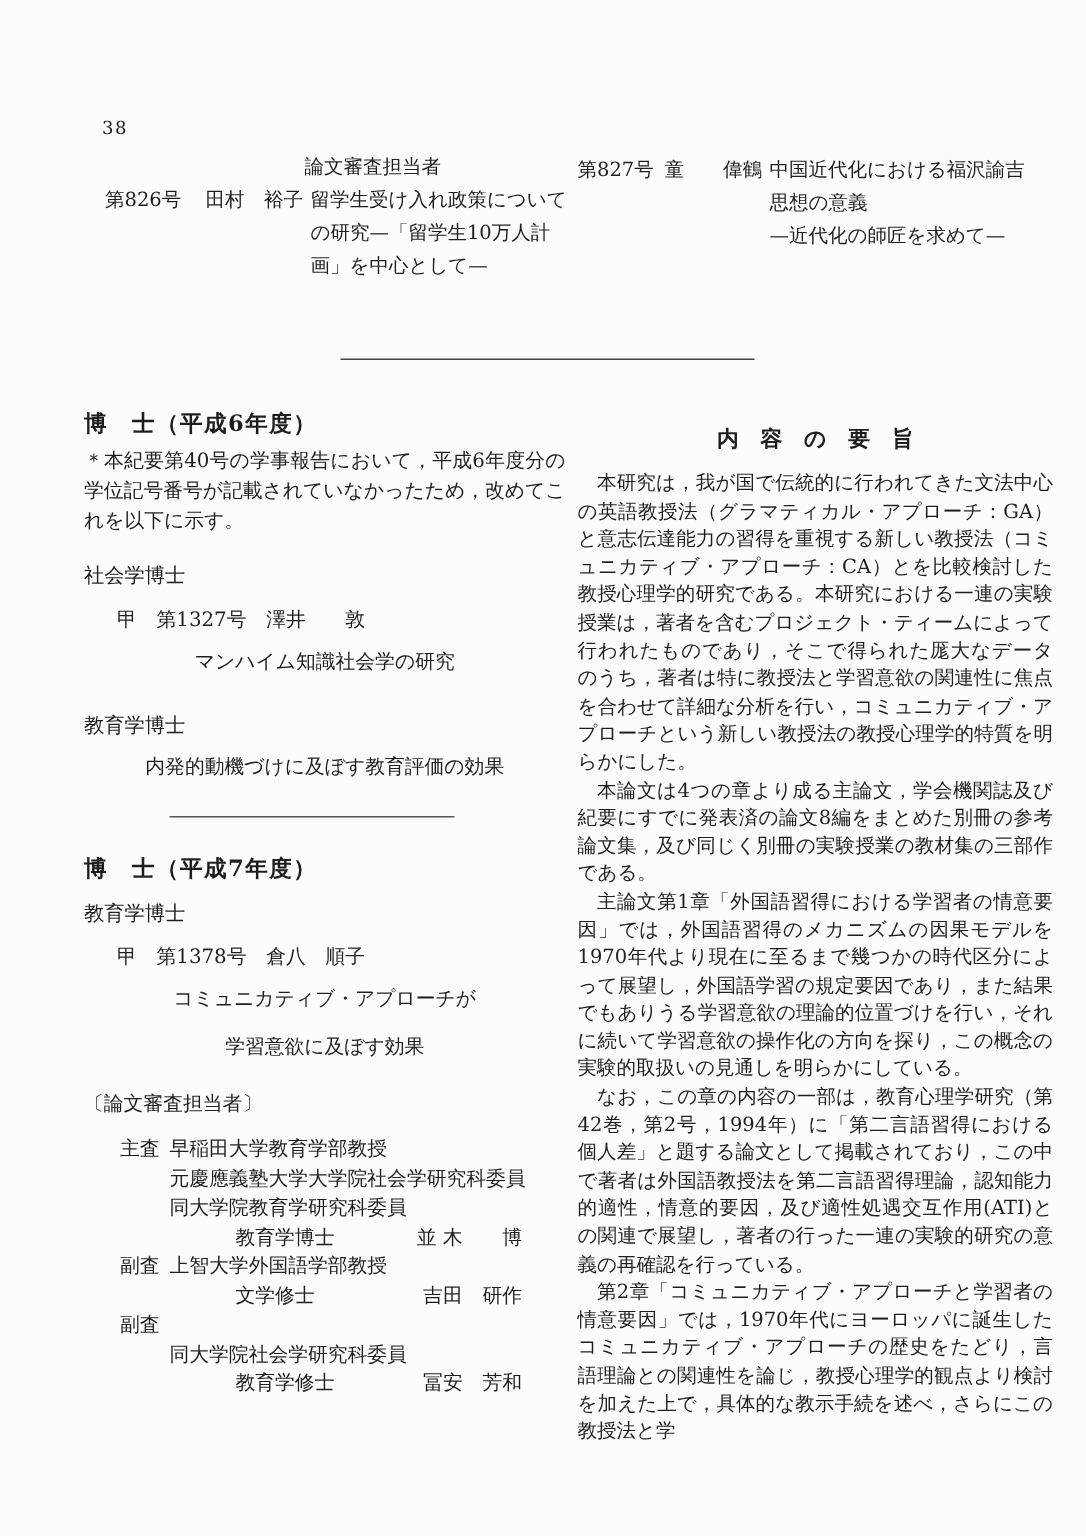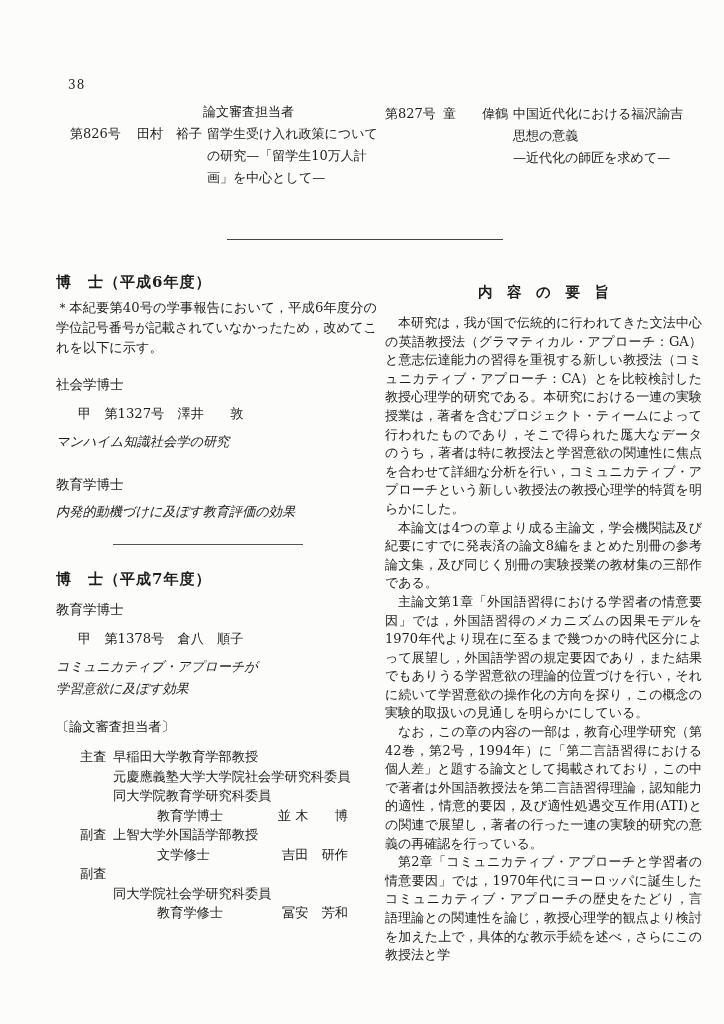--- a/index.html
+++ b/index.html
@@ -23,21 +23,21 @@
   .e-title div{white-space:nowrap;}
 
   .divider1{position:absolute;left:227px;top:239px;width:276px;height:1px;background:#444;}
 
   
   .left-col{position:absolute;left:56px;top:272px;width:321px;font-size:13.2px;line-height:20px;}
   .h-year{font-size:15px;font-weight:bold;letter-spacing:1px;}
   .note{margin-top:6px;text-align:justify;}
   .degree-label{margin-top:16px;font-size:13.5px;}
   .deg-entry{margin-top:10px;padding-left:22px;}
-  .work-title{margin-top:8px;font-style:italic;}
+  .work-title{margin-top:8px;text-align:center;}
   .divider2{margin:22px 0 0 57px;width:190px;height:1px;background:#555;}
   .h-year2{margin-top:24px;}
   .mt10{margin-top:10px;}
   .mt22{margin-top:22px;}
   .committee-heading{margin-top:18px;}
   .committee{margin-top:10px;line-height:19.5px;}
   .c-row{display:grid;grid-template-columns:33px 1fr;padding-left:24px;}
   .c-row .aff{white-space:nowrap;}
   .c-degree-row{display:flex;justify-content:space-between;padding-left:101px;padding-right:29px;}
 
@@ -91,21 +91,21 @@
 
     <div class="degree-label mt22">教育学博士</div>
     <div class="work-title">内発的動機づけに及ぼす教育評価の効果</div>
 
     <div class="divider2"></div>
 
     <div class="h-year h-year2">博　士（平成7年度）</div>
     <div class="degree-label mt10">教育学博士</div>
     <div class="deg-entry">甲　第1378号　倉八　順子</div>
     <div class="work-title">コミュニカティブ・アプローチが</div>
-    <div class="work-title" style="margin-top:2px;">学習意欲に及ぼす効果</div>
+    <div class="work-title" style="margin-top:12px;">学習意欲に及ぼす効果</div>
 
     <div class="committee-heading">〔論文審査担当者〕</div>
 
     <div class="committee">
 
       <div class="c-row">
         <span>主査</span>
         <span class="aff">早稲田大学教育学部教授</span>
       </div>
       <div class="c-row">

